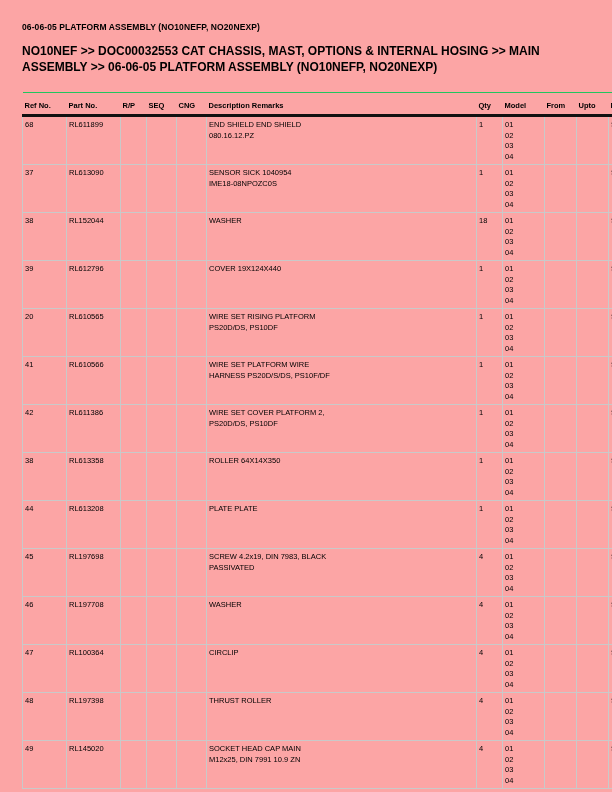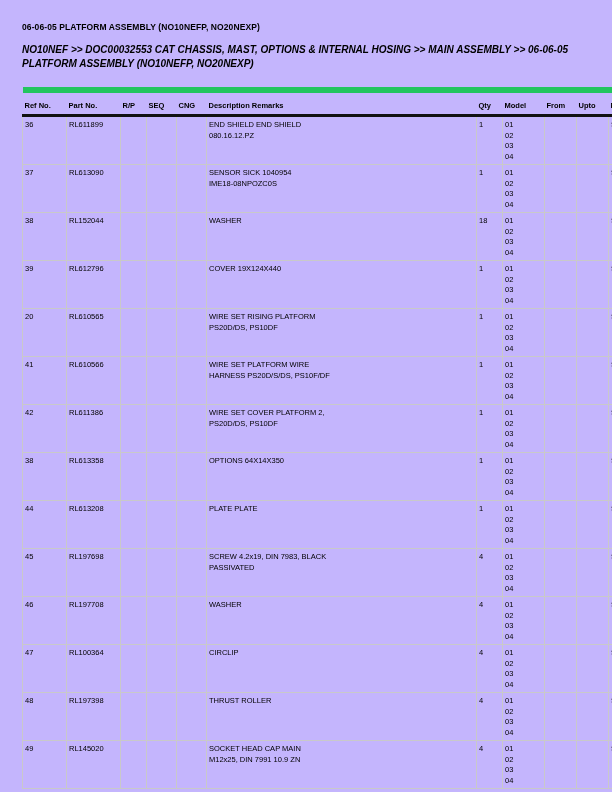--- a/index.html
+++ b/index.html
@@ -7,49 +7,48 @@
     padding: 0;
     background: #ffffff;
     font-family: "Liberation Sans", sans-serif;
     color: #000000;
   }
   .page {
     width: 612px;
     height: 792px;
     box-sizing: border-box;
     padding: 18px 22px 10px 22px;
-    background: #c4b5fd;
+    background: #fca5a5;
     overflow: hidden;
   }
   .doc-title {
     font-size: 8.5px;
     font-weight: bold;
     letter-spacing: 0.1px;
     margin: 4px 0 11px 0;
   }
   .breadcrumb {
-    font-size: 10px;
+    font-size: 12px;
     font-weight: bold;
     line-height: 1.35;
     width: 560px;
     margin: 0 0 17px 0;
-    font-style: italic;
   }
   table.parts {
     border-collapse: collapse;
     table-layout: fixed;
     width: 568px;
     font-size: 7.5px;
   }
   table.parts th {
     text-align: left;
     font-weight: bold;
     font-size: 7.5px;
     padding: 8px 2px 4px 2px;
-    border-top: 6px solid #22c55e;
+    border-top: 1px solid #22c55e;
     border-bottom: 3px solid #111111;
     white-space: nowrap;
     overflow: hidden;
   }
   table.parts td {
     vertical-align: top;
     border: 1px solid #c9c9c9;
     padding: 3px 2px 2px 2px;
     height: 42px;
     line-height: 10.5px;
@@ -86,21 +85,21 @@
           <th class="c-desc">Description Remarks</th>
           <th class="c-qty">Qty</th>
           <th class="c-model">Model</th>
           <th class="c-from">From</th>
           <th class="c-upto">Upto</th>
           <th class="c-mr">M/R</th>
         </tr>
     </thead>
     <tbody>
         <tr>
-          <td class="c-ref">36</td>
+          <td class="c-ref">68</td>
           <td class="c-part">RL611899</td>
           <td class="c-rp"></td>
           <td class="c-seq"></td>
           <td class="c-cng"></td>
           <td class="c-desc">
             <div>END SHIELD END SHIELD</div>
             <div>080.16.12.PZ</div>
           </td>
           <td class="c-qty">1</td>
           <td class="c-model">
@@ -237,21 +236,21 @@
           <td class="c-upto"></td>
           <td class="c-mr">S</td>
         </tr>
         <tr>
           <td class="c-ref">38</td>
           <td class="c-part">RL613358</td>
           <td class="c-rp"></td>
           <td class="c-seq"></td>
           <td class="c-cng"></td>
           <td class="c-desc">
-            <div>OPTIONS 64X14X350</div>
+            <div>ROLLER 64X14X350</div>
           </td>
           <td class="c-qty">1</td>
           <td class="c-model">
             <div>01</div>
             <div>02</div>
             <div>03</div>
             <div>04</div>
           </td>
           <td class="c-from"></td>
           <td class="c-upto"></td>

